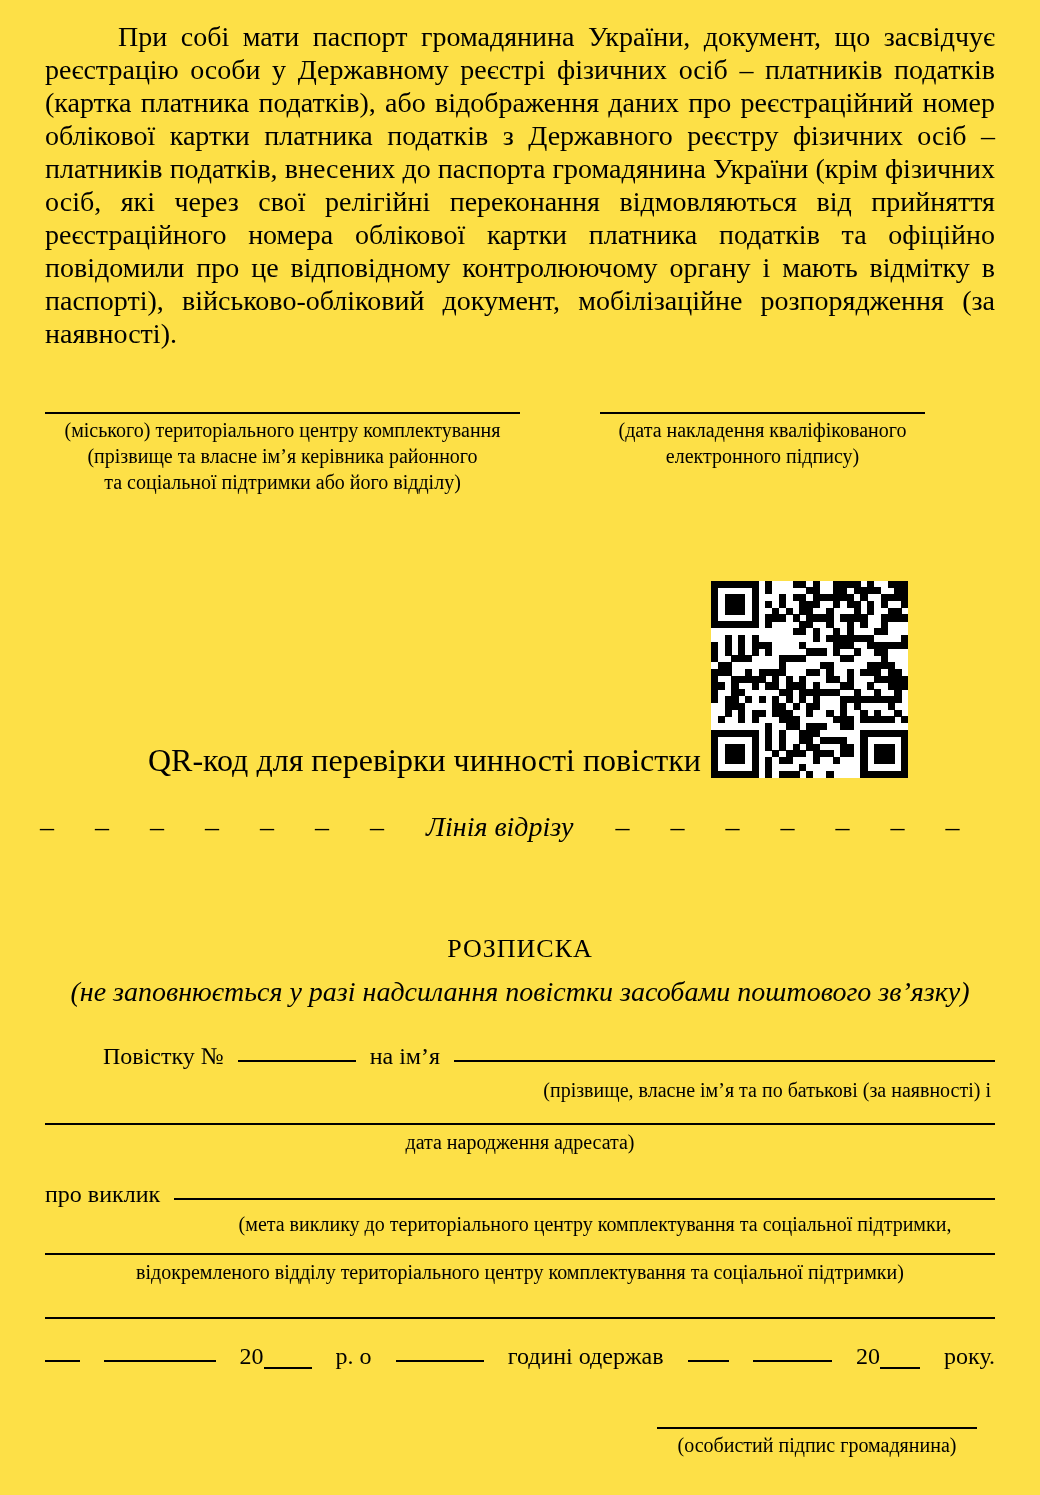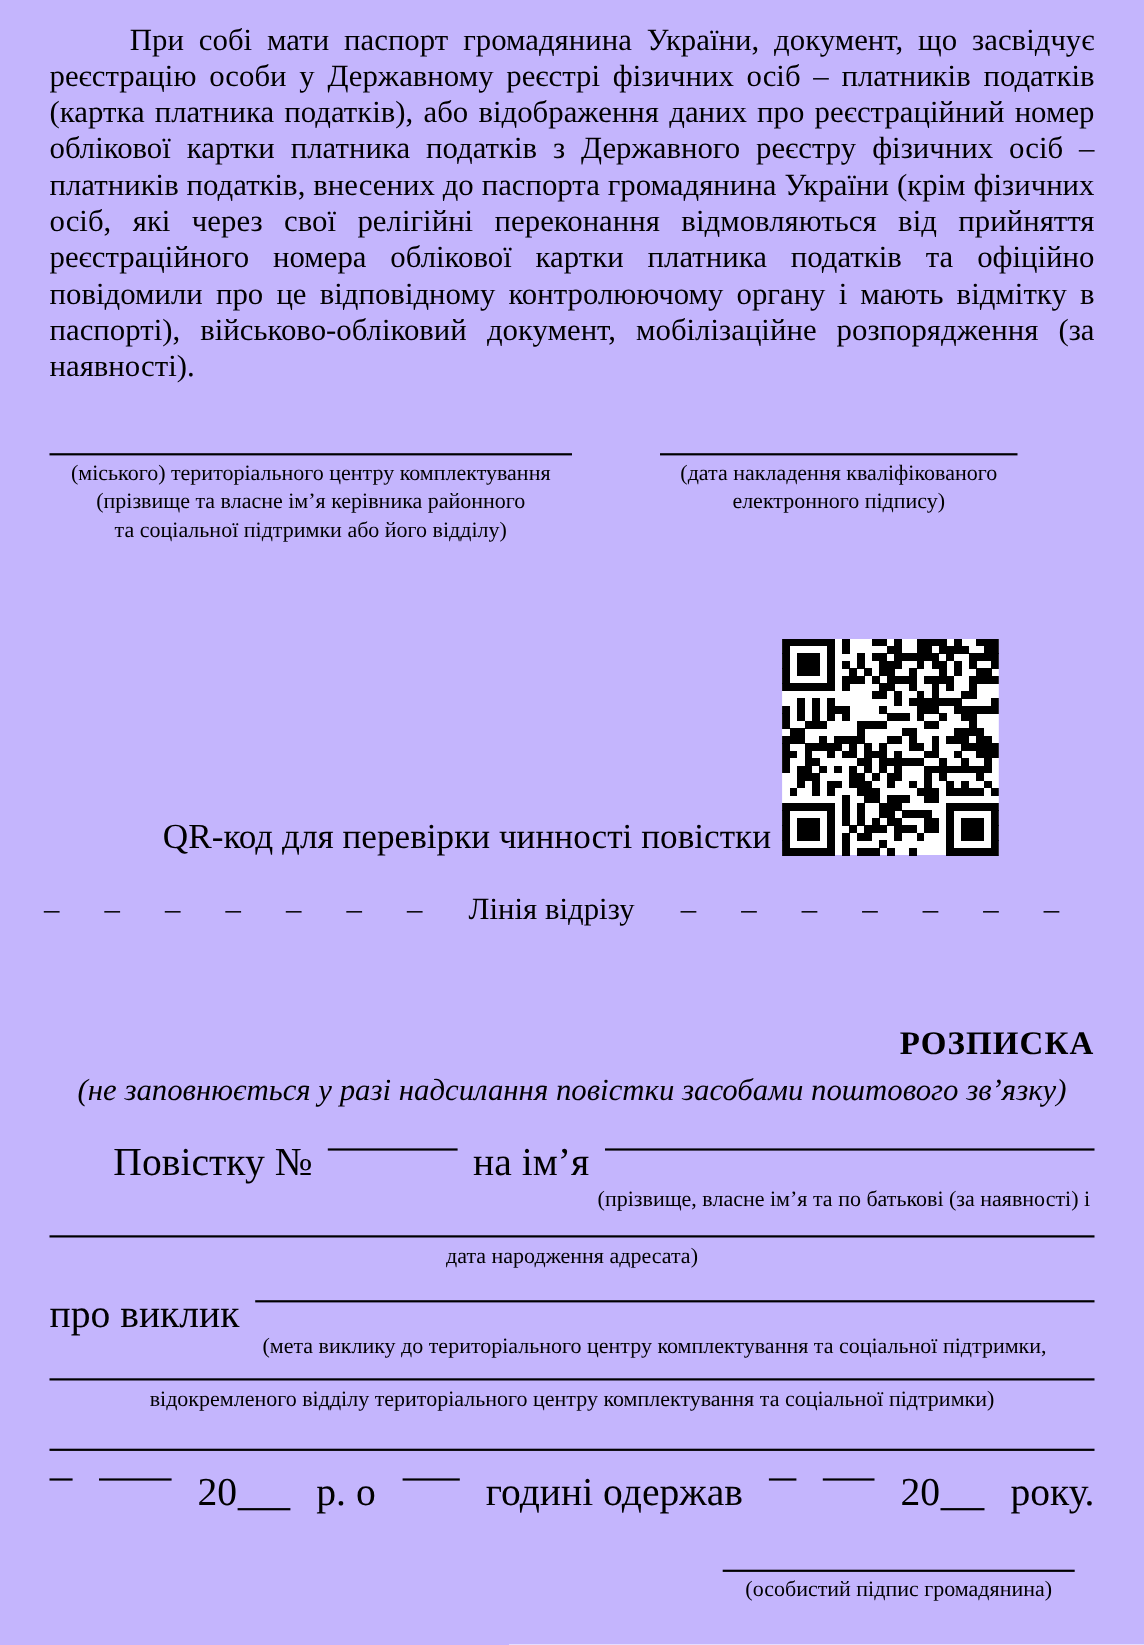--- a/index.html
+++ b/index.html
@@ -1,19 +1,19 @@
 <!DOCTYPE html>
 <html lang="uk"><head>
 <meta charset="utf-8">
 <style>
   * { box-sizing: border-box; }
   html, body { margin: 0; padding: 0; background: #ffffff; }
   .page {
     width: 1040px; height: 1495px;
-    background: #c4b5fd; color: #000000;
+    background: #fde047; color: #000000;
     font-family: "Liberation Serif", "DejaVu Serif", serif;
     padding: 20px 45px 0 45px;
     overflow: hidden; position: relative;
   }
 
   
   .intro {
     margin: 0; font-size: 28px; line-height: 33px;
     text-align: justify; text-indent: 73px;
   }
@@ -31,30 +31,30 @@
   .qr-label { font-size: 32px; line-height: 34px; margin-right: 10px; padding-bottom: 2px; white-space: nowrap; }
   .qr { width: 197px; height: 200px; shape-rendering: crispEdges; display: block; }
 
   
   .cut-row {
     margin-top: 28px; margin-left: -5px; padding-right: 50px;
     display: flex; align-items: center; justify-content: space-between;
     font-size: 28px; height: 40px;
   }
   .dashes { word-spacing: 34px; white-space: nowrap; }
-  .cut-label { white-space: nowrap; margin: 0 42px; }
+  .cut-label { font-style: italic; white-space: nowrap; margin: 0 42px; }
 
   
   .receipt-title {
-    margin: 84px 0 0; font-size: 30px; line-height: 36px;
-    font-weight: 700; text-align: right; letter-spacing: 1px;
+    margin: 84px 0 0; font-size: 26px; line-height: 36px;
+    font-weight: 400; text-align: center; letter-spacing: 1px;
   }
   .receipt-note { margin-top: 8px; font-size: 28px; line-height: 34px; font-style: italic; text-align: center; }
 
-  .form-line { display: flex; align-items: flex-start; font-size: 36px; line-height: 34px; column-gap: 14px; }
+  .form-line { display: flex; align-items: center; font-size: 24px; line-height: 34px; column-gap: 14px; }
   .form-line .group { display: inline-flex; align-items: baseline; }
   .ft { white-space: nowrap; }
   .blank { border-bottom: 2px solid #000; position: relative; top: 5px; height: 0; }
   .grow { flex: 1; }
 
   .line-number { margin-top: 30px; padding-left: 58px; }
   .cap-name { text-align: right; margin-top: 4px; padding-right: 4px; }
   .rule-birth { margin-top: 20px; }
   .cap-center { text-align: center; margin-top: 4px; }
   .purpose-line { margin-top: 22px; }

